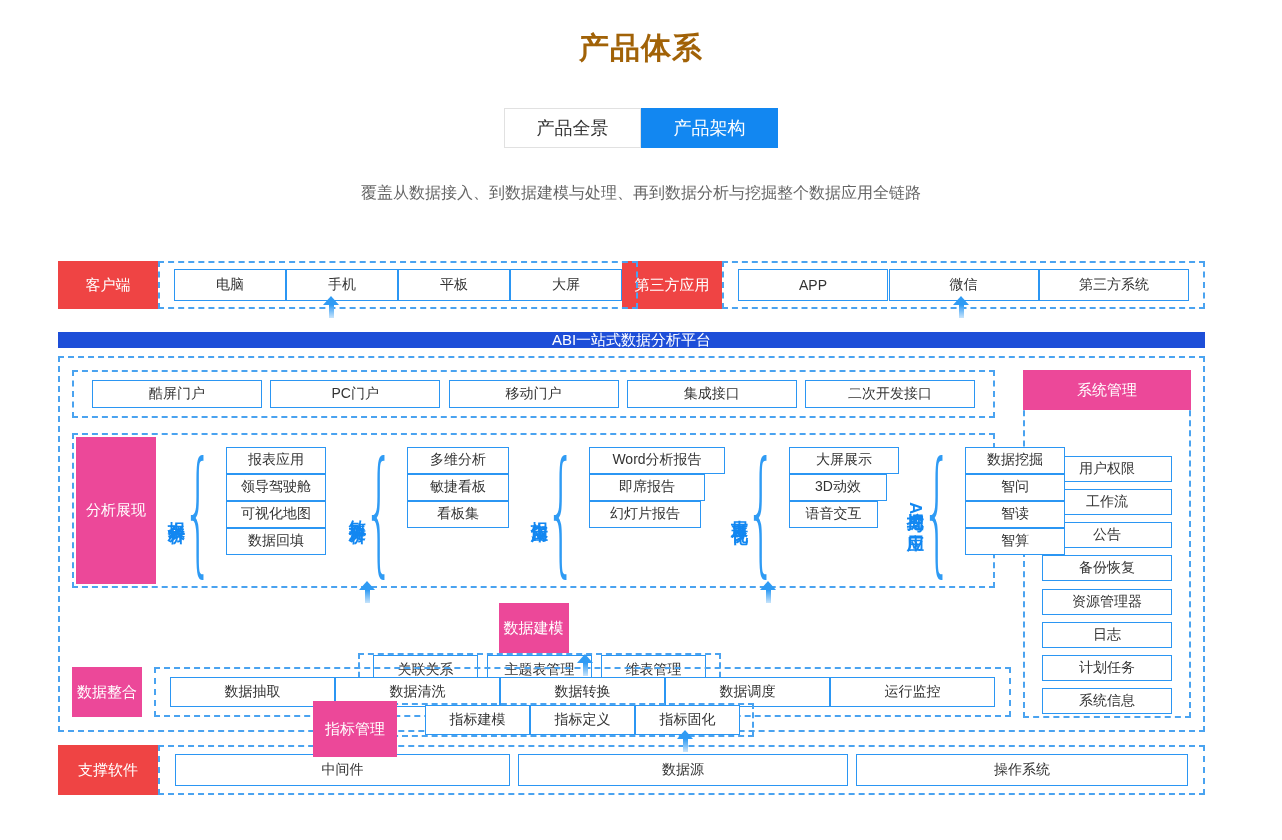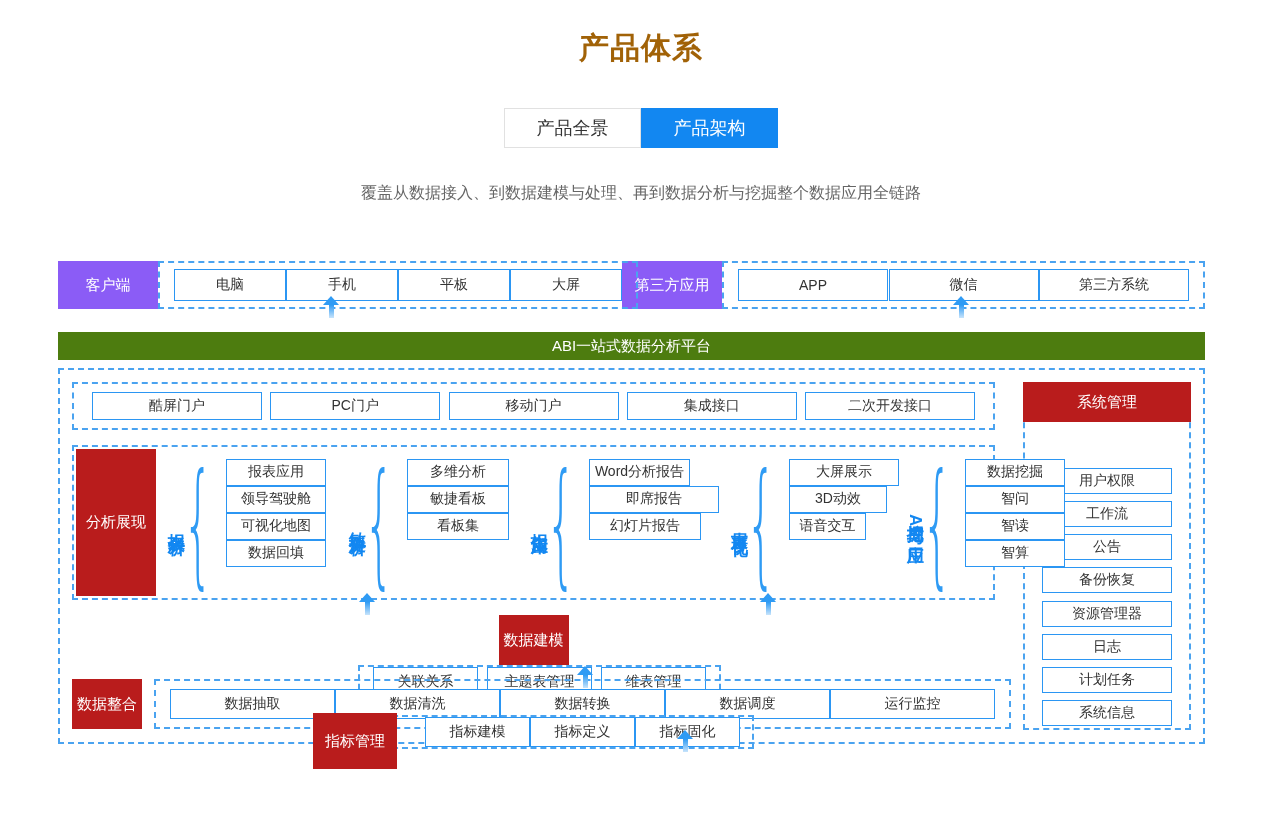--- a/index.html
+++ b/index.html
@@ -10,35 +10,35 @@
   
   .page-title { text-align: center; font-size: 30px; font-weight: 700; color: #a16207; padding-top: 28px; letter-spacing: 1px; }
   .tabs { display: flex; justify-content: center; margin-top: 39px; }
   .tab { width: 137px; height: 40px; display: flex; align-items: center; justify-content: center; font-size: 18px; cursor: pointer; }
   .tab.inactive { background: #fff; border: 1px solid #e1e1e1; color: #333; }
   .tab.active { background: #1287f1; color: #fff; border: none; }
   .subtitle { text-align: center; font-size: 16px; color: #666; margin-top: 35px; }
 
   
   .diagram { position: relative; width: 1147px; margin: 57px 0 0 58px; }
-  .solid-label { background: #8b5cf6; color: #fff; font-size: 15px; display: flex; align-items: center; justify-content: center; flex: none; }
-  .light-label { background: #b91c1c; color: #fff; font-size: 15px; display: flex; align-items: center; justify-content: center; flex: none; }
+  .solid-label { background: #ef4444; color: #fff; font-size: 15px; display: flex; align-items: center; justify-content: center; flex: none; }
+  .light-label { background: #ec4899; color: #fff; font-size: 15px; display: flex; align-items: center; justify-content: center; flex: none; }
   .dashed { border: 2px dashed #4aa3f0; }
   .wbox { background: #fff; border: 1px solid #2b96f3; display: flex; align-items: center; justify-content: center; font-size: 14px; color: #333; flex: none; }
 
   .row1 { display: flex; height: 48px; }
   .half { display: flex; }
   .half-client { width: 555px; }
   .half-third  { width: 583px; margin-left: 9px; }
   .row1 .solid-label { width: 100px; }
   .row1 .dashed { flex: 1; display: flex; align-items: center; justify-content: space-between; padding: 0 14px; position: relative; }
   .half-client .wbox { width: 112px; height: 32px; }
   .half-third  .wbox { width: 150px; height: 32px; }
 
-  .banner { margin-top: 23px; height: 28px; background: #4d7c0f; color: #fff; font-size: 15px; display: flex; align-items: center; justify-content: center; }
+  .banner { margin-top: 23px; height: 16px; background: #1d4ed8; color: #fff; font-size: 15px; display: flex; align-items: center; justify-content: center; }
 
   .platform { margin-top: 8px; height: 376px; padding: 12px; display: flex; position: relative; }
   .left-area { width: 923px; display: flex; flex-direction: column; }
   .portal-row { height: 48px; display: flex; align-items: center; justify-content: space-between; padding: 0 18px; }
   .portal-row .wbox { width: 170px; height: 28px; }
 
   .analysis { margin-top: 15px; height: 155px; display: flex; align-items: center; position: relative; }
   .analysis .light-label { width: 80px; height: 147px; margin-left: 2px; }
   .agroup { display: flex; align-items: center; }
   .vlabel { writing-mode: vertical-rl; color: #1287f1; font-weight: 700; font-size: 17px; letter-spacing: 2px; line-height: 20px; }
@@ -161,33 +161,33 @@
             <div class="wbox" style="width:102px">多维分析</div>
             <div class="wbox" style="width:102px">敏捷看板</div>
             <div class="wbox" style="width:102px">看板集</div>
           </div>
         </div>
 
         <div class="agroup" style="margin-left:20px">
           <div class="vlabel">报告应用</div>
           <div class="brace">{</div>
           <div class="g-items" style="width:120px">
-            <div class="wbox" style="width:101px">Word分析报告</div>
-            <div class="wbox" style="width:130px">即席报告</div>
+            <div class="wbox" style="width:136px">Word分析报告</div>
+            <div class="wbox" style="width:116px">即席报告</div>
             <div class="wbox" style="width:112px">幻灯片报告</div>
           </div>
         </div>
 
         <div class="agroup" style="margin-left:20px">
           <div class="vlabel">大屏可视化</div>
           <div class="brace">{</div>
           <div class="g-items" style="width:98px">
             <div class="wbox" style="width:110px">大屏展示</div>
             <div class="wbox" style="width:98px">3D动效</div>
-            <div class="wbox" style="width:77px">语音交互</div>
+            <div class="wbox" style="width:89px">语音交互</div>
           </div>
         </div>
 
         <div class="agroup" style="margin-left:18px">
           <div class="vlabel" style="letter-spacing:1px">挖掘与AI应用</div>
           <div class="brace">{</div>
           <div class="g-items" style="width:100px">
             <div class="wbox" style="width:100px">数据挖掘</div>
             <div class="wbox" style="width:100px">智问</div>
             <div class="wbox" style="width:100px">智读</div>
@@ -251,18 +251,26 @@
         <div class="wbox">系统信息</div>
       </div>
     </div>
 
     <div class="arr-up a-metric">
         <div class="head"></div>
         <div class="stem"></div>
       </div>
   </div>
 
+  <div class="support">
+    <div class="solid-label">支撑软件</div>
+    <div class="dashed">
+      <div class="wbox w-mid">中间件</div>
+      <div class="wbox w-src">数据源</div>
+      <div class="wbox w-os">操作系统</div>
+    </div>
+  </div>
 
   <div class="arr-up a-bottom">
       <div class="head"></div>
       <div class="stem"></div>
     </div>
 </div>
 
 </body></html>

